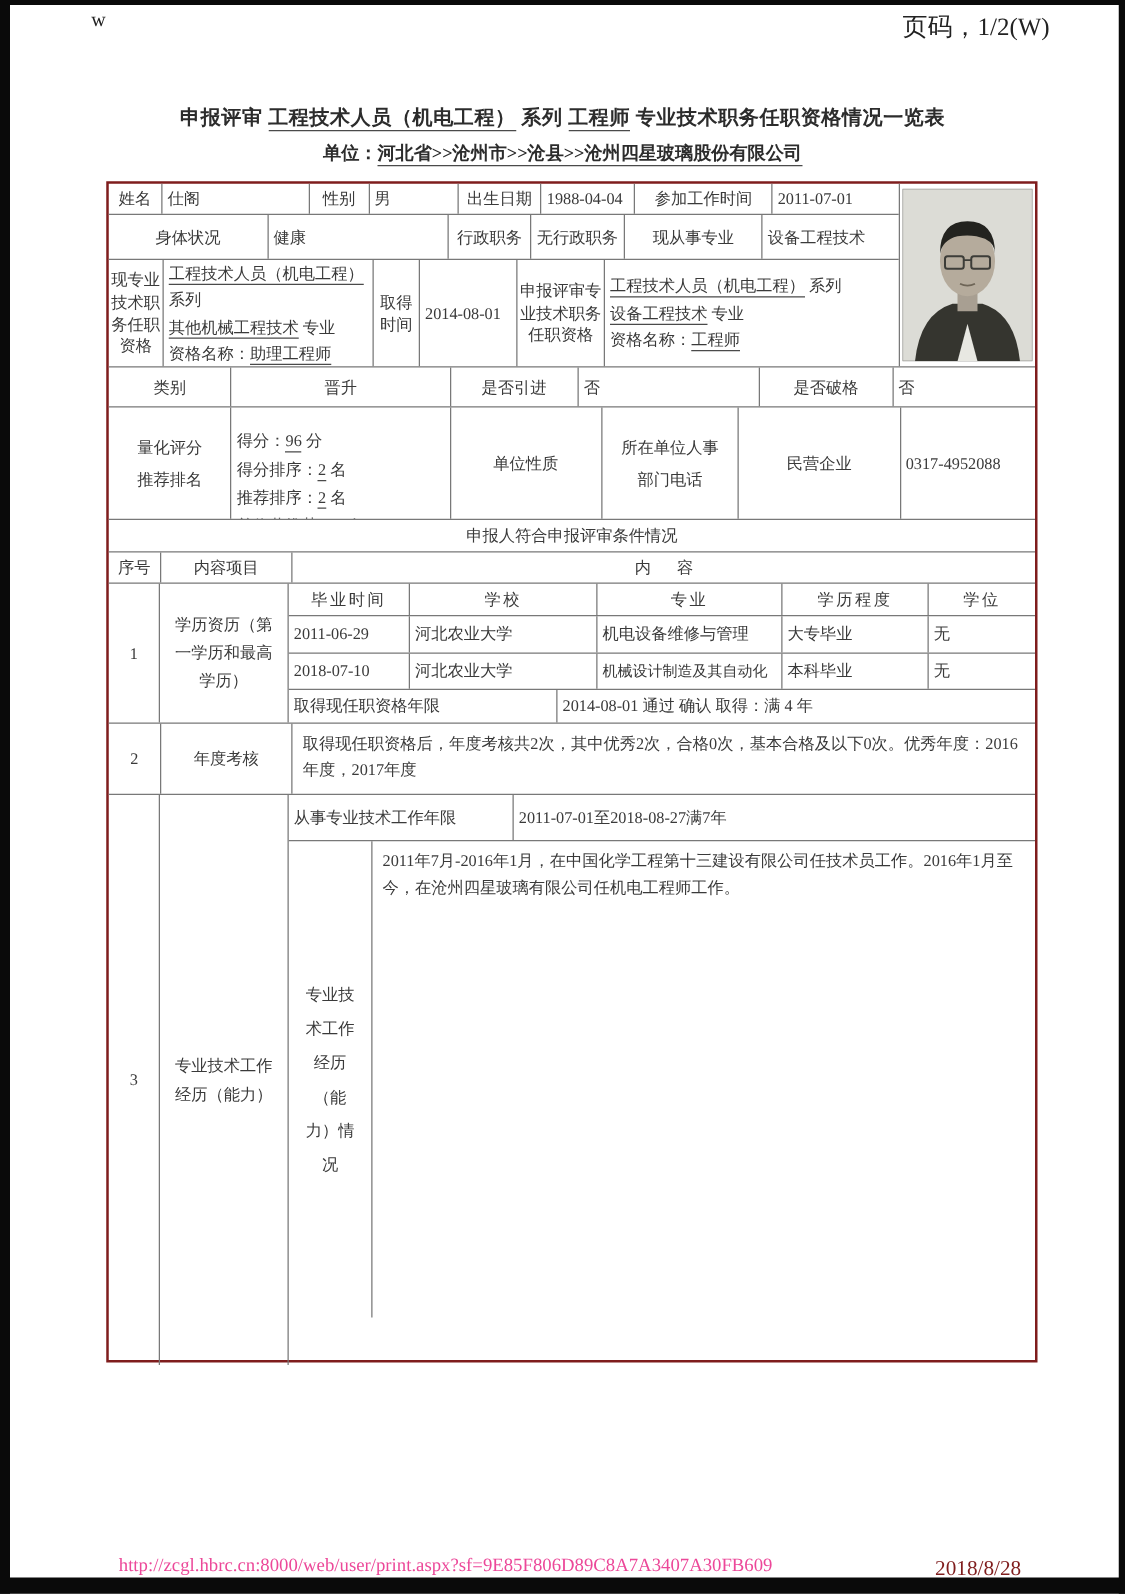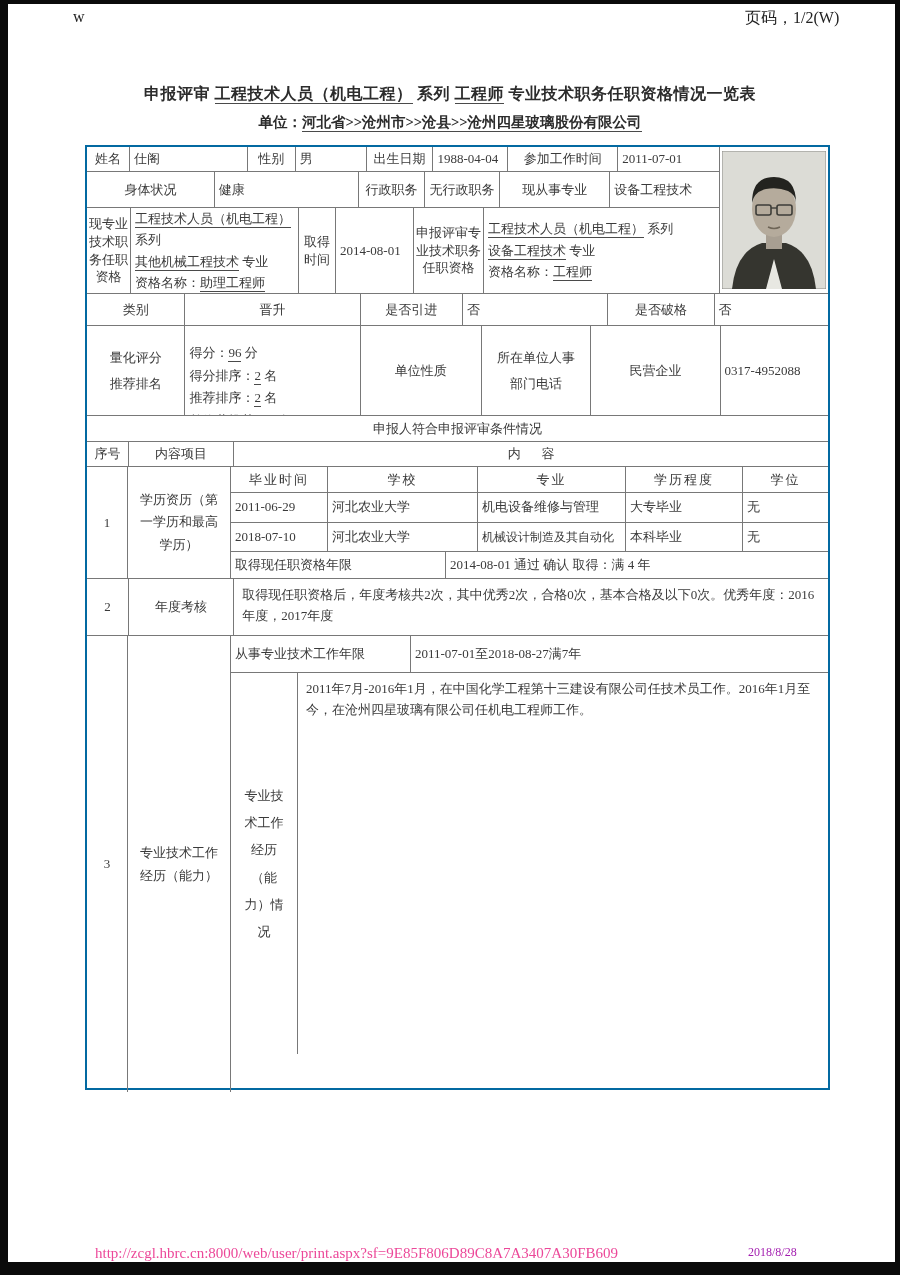--- a/index.html
+++ b/index.html
@@ -10,30 +10,30 @@
     position:relative; overflow:hidden;
   }
   
   .edge { position:absolute; background:#0a0a0a; z-index:50; }
   .edge.top { left:0; top:0; width:900px; height:4px; }
   .edge.left { left:0; top:0; width:8px; height:1275px; }
   .edge.right { right:0; top:0; width:5px; height:1275px; }
   .edge.bottom { left:0; top:1262px; width:900px; height:13px; }
 
   .corner-mark { position:absolute; left:73px; top:8px; font-size:16px; color:#222; }
-  .page-number { position:absolute; left:745px; top:8px; font-size:16px; color:#222; }
+  .page-number { position:absolute; left:722px; top:8px; font-size:20px; color:#222; }
 
   .doc-title { position:absolute; left:0; top:84px; width:900px; text-align:center;
     font-size:16px; font-weight:600; color:#2c2c2c; letter-spacing:0.5px; }
   .doc-subtitle { position:absolute; left:0; top:113px; width:900px; text-align:center;
     font-size:14.5px; font-weight:600; color:#2c2c2c; }
   .u { border-bottom:1px solid #4a4a4a; padding-bottom:1px; }
 
   .form { position:absolute; left:85px; top:145px; width:745px; height:945px;
-    border:2px solid #0369a1; font-size:13px; color:#3a3a3a; }
+    border:2px solid #7f1d1d; font-size:13px; color:#3a3a3a; }
   .row { display:flex; border-bottom:1px solid #787878; }
   .cell { border-right:1px solid #787878; padding:2px 4px;
     display:flex; align-items:center; justify-content:center;
     text-align:center; line-height:1.35; overflow:hidden; }
   .cell.lst { border-right:none; }
   .cell.lft { justify-content:flex-start; text-align:left; }
   .cell.topal { align-items:flex-start; }
   .col { display:flex; flex-direction:column; }
   .nob { border-bottom:none; }
 
@@ -42,21 +42,21 @@
   .photo-cell { width:112px; display:flex; align-items:center; justify-content:center; padding:2px; }
 
   .qual-lines { display:flex; flex-direction:column; gap:2px; line-height:1.5; }
   .score-lines { display:flex; flex-direction:column; gap:3px; line-height:1.5;margin-top:32px; }
   .banner { height:26px; }
   .hdr-spread { letter-spacing:1.6em; text-indent:1.6em; }
   .subhdr { letter-spacing:2px; }
   .vertical-label { line-height:2.1; padding:6px 8px; }
   .exp-text { line-height:1.65; padding:5px 8px; }
   .footer-url { position:absolute; left:95px; top:1245px; font-size:15px; color:#ec4899; }
-  .footer-date { position:absolute; left:748px; top:1245px; font-size:12px; color:#a21caf; }
+  .footer-date { position:absolute; left:748px; top:1245px; font-size:17px; color:#7f1d1d; }
 </style>
 </head>
 <body>
 
 <div class="edge top"></div>
 <div class="edge left"></div>
 <div class="edge right"></div>
 
 <span class="corner-mark">w</span>
 <span class="page-number">页码，1/2(W)</span>

